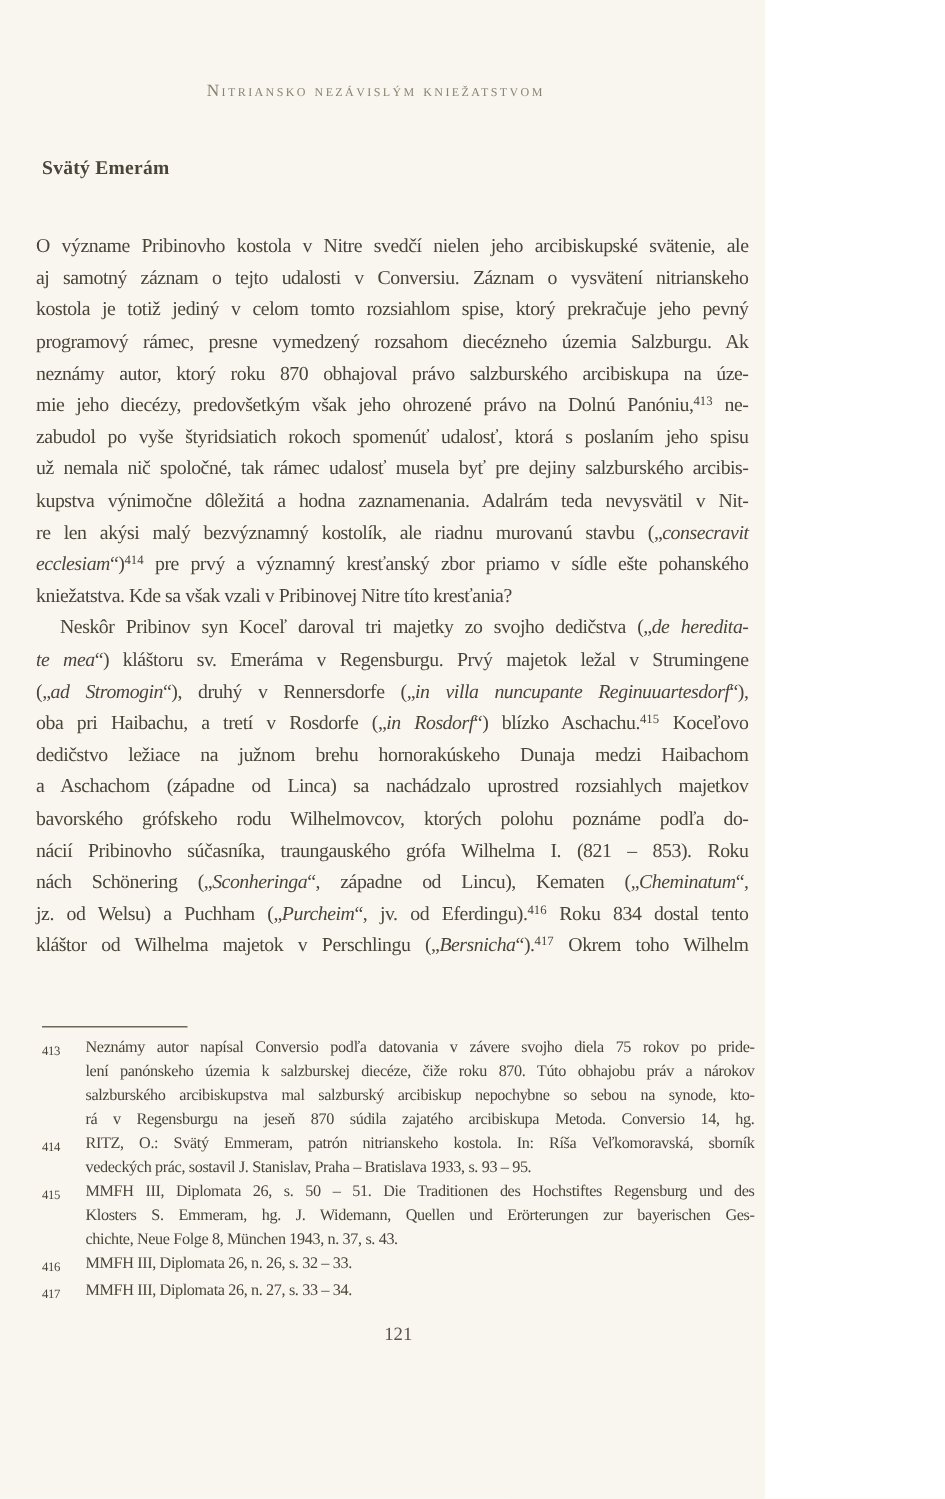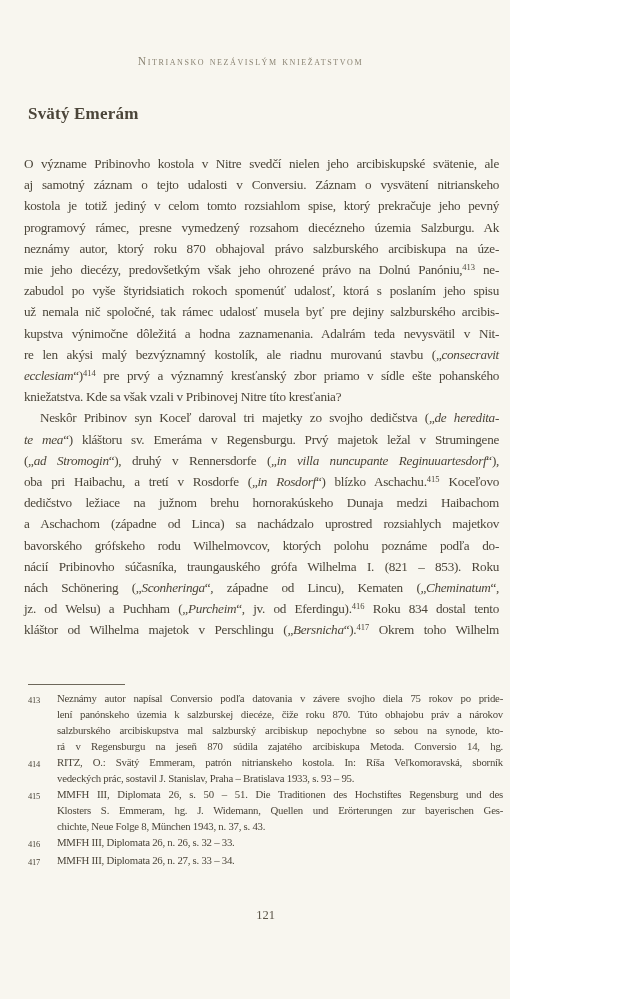--- a/index.html
+++ b/index.html
@@ -18,21 +18,21 @@
     text-align: center;
     font-variant: small-caps;
     letter-spacing: 1.6px;
     font-size: 11.5px;
     color: var(--ink-light, #8a8372);
   }
   .section-title {
     position: absolute;
     top: 104px; left: 28px;
     margin: 0;
-    font-size: 17px;
+    font-size: 13px;
     font-weight: bold;
     letter-spacing: 0.2px;
   }
   .body-text {
     position: absolute;
     top: 153px; left: 24px; width: 475px;
     font-size: 13.2px;
     letter-spacing: -0.3px;
     line-height: 21.2px;
   }
@@ -71,21 +71,21 @@
   }
   .fn-text { flex: 1; min-width: 0; }
   .fn-line {
     white-space: nowrap;
     text-align: justify;
     text-align-last: justify;
   }
   .fn-line.last { text-align-last: left; }
   .page-number {
     position: absolute;
-    top: 908px; left: 28px; width: 475px;
+    top: 882px; left: 28px; width: 475px;
     text-align: center;
     font-size: 12.5px;
     color: #5a5446;
   }
 </style>
 </head>
 <body>
 
 <div class="page" style="--page-bg: #f8f6ef; --ink: #4b4539; --ink-light: #8a8372;">
   <div class="running-header">Nitriansko nezávislým kniežatstvom</div>

